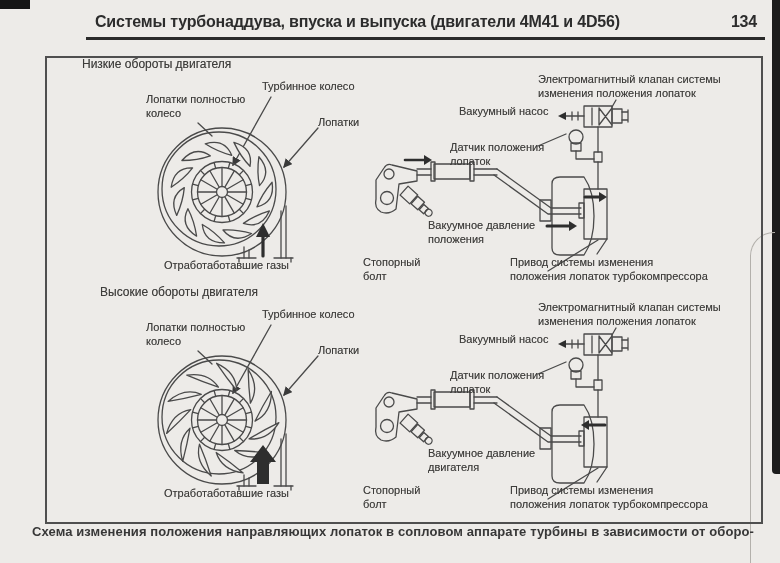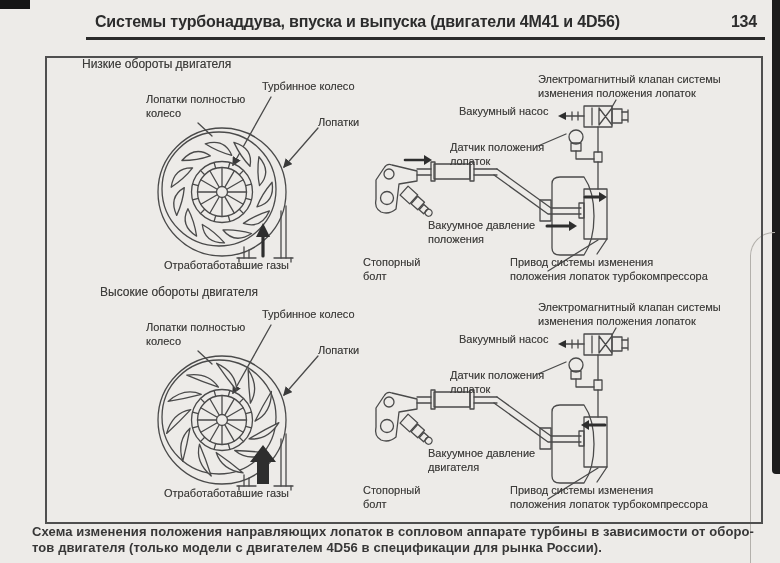--- a/index.html
+++ b/index.html
@@ -251,16 +251,15 @@
   <div class="lbl" style="left:450px;top:383px">лопаток</div>
   <div class="lbl" style="left:428px;top:447px">Вакуумное давление</div>
   <div class="lbl" style="left:428px;top:461px">двигателя</div>
   <div class="lbl" style="left:363px;top:484px">Стопорный</div>
   <div class="lbl" style="left:363px;top:498px">болт</div>
   <div class="lbl" style="left:510px;top:484px">Привод системы изменения</div>
   <div class="lbl" style="left:510px;top:498px">положения лопаток турбокомпрессора</div>
 
   <div class="caption">
     <div>Схема изменения положения направляющих лопаток в сопловом аппарате турбины в зависимости от оборо-</div>
-    <div>тов двигателя (только модели с двигателем 4D56 в спецификации для рынка России).</div>
   </div>
 
 </div>
 
 </body></html>

